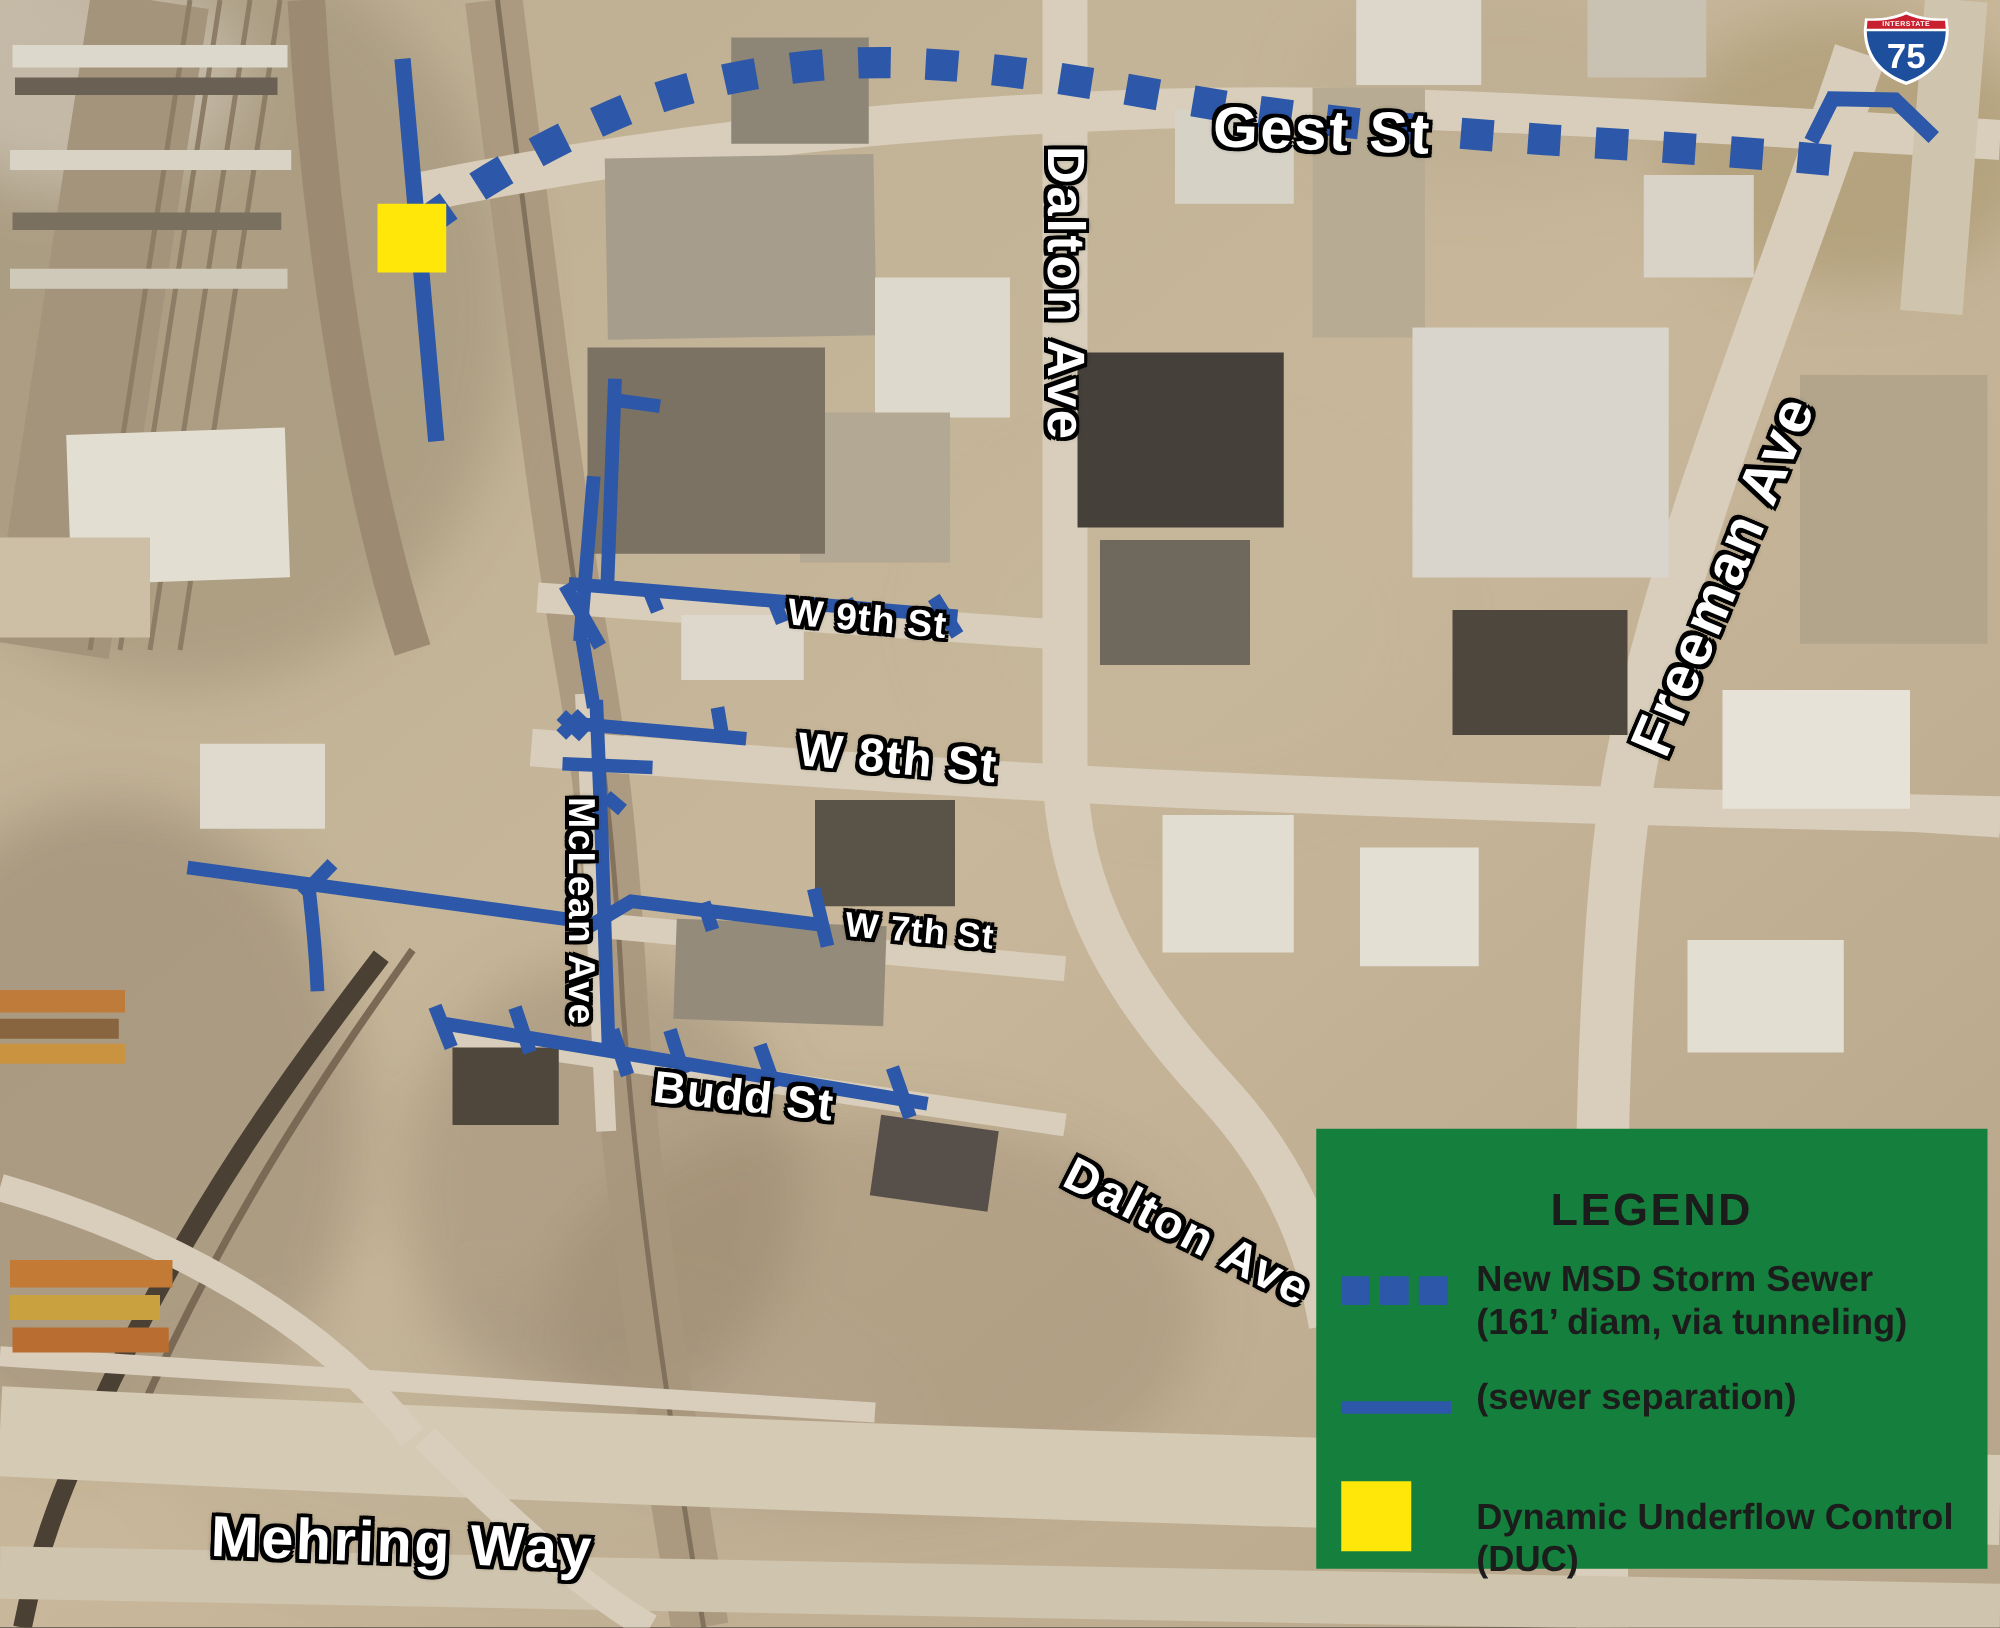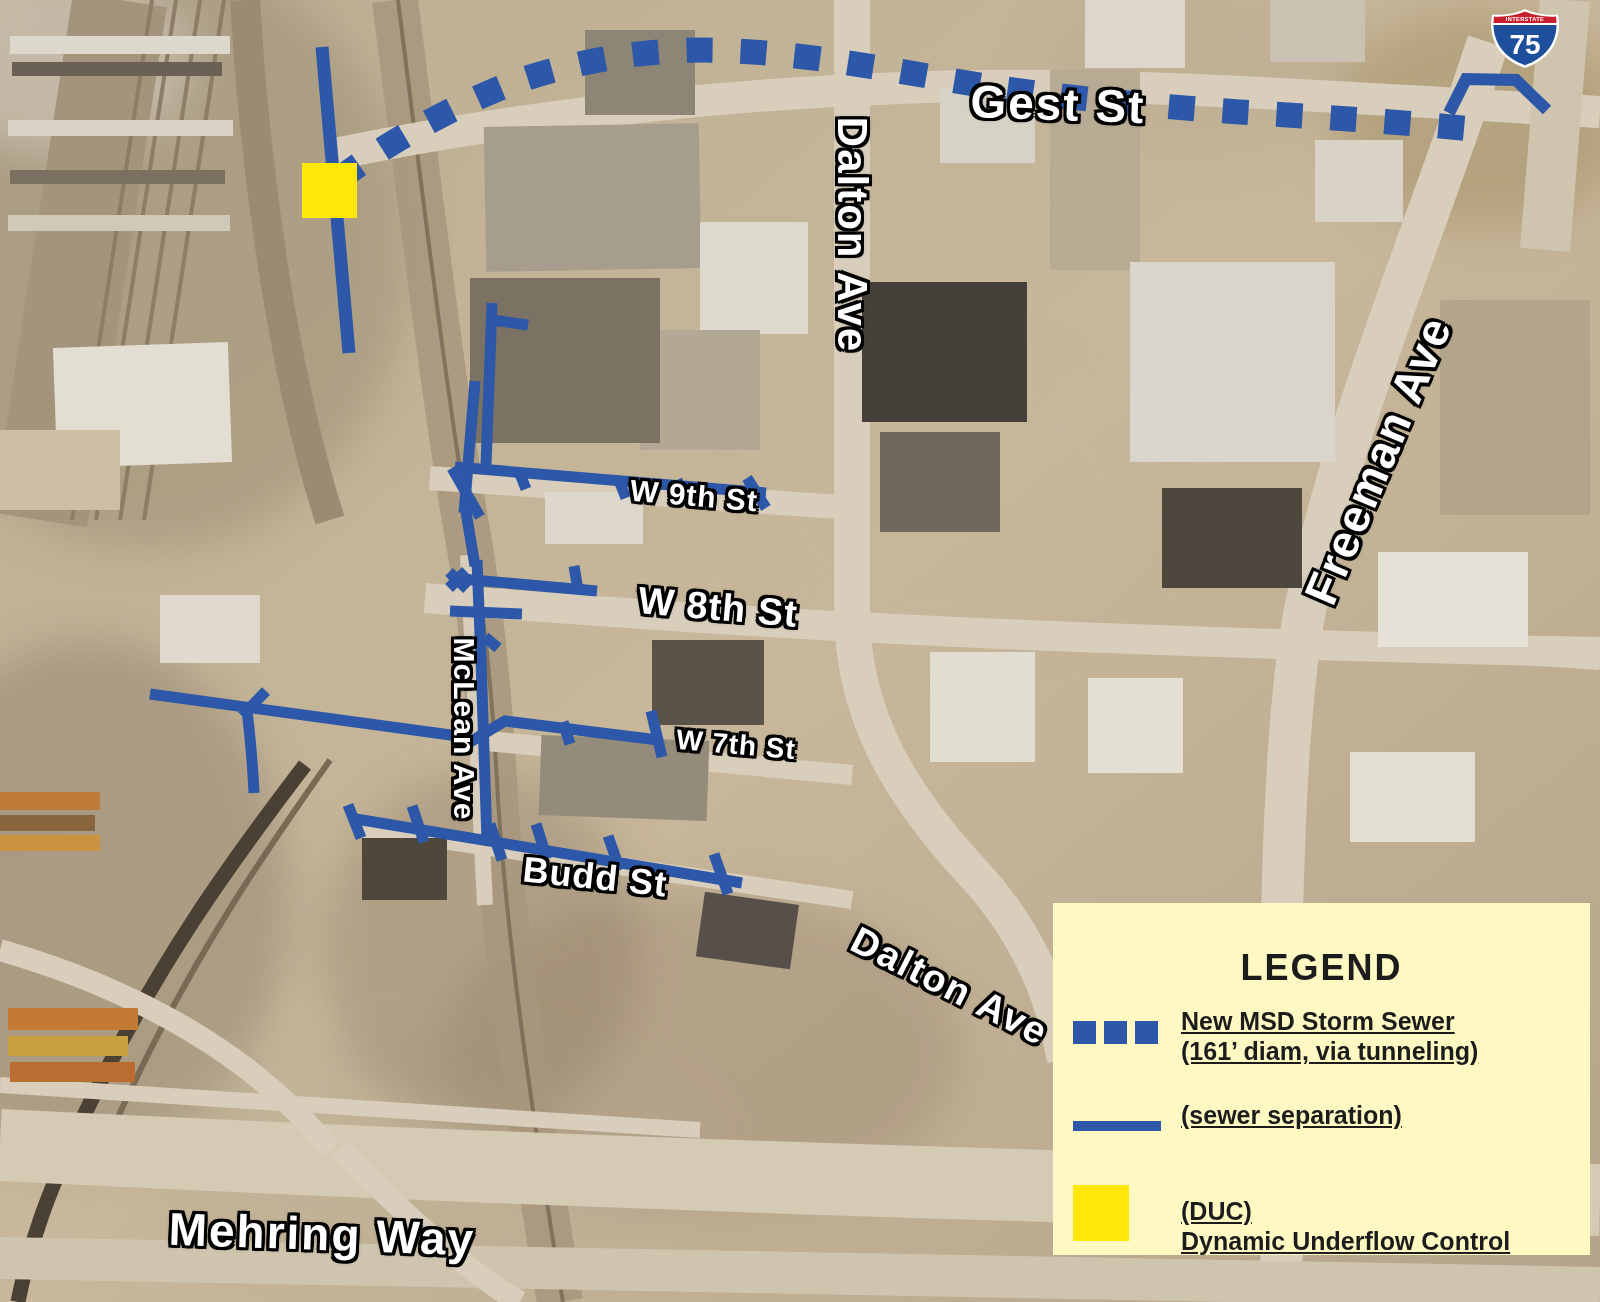--- a/index.html
+++ b/index.html
@@ -23,29 +23,29 @@
       -3px 0 0 #000, 3px 0 0 #000, 0 -3px 0 #000, 0 3px 0 #000, 0 0 5px #000;
   }
   
   .duc-square{
     position:absolute;left:302px;top:163px;width:55px;height:55px;
     background:var(--duc-yellow);
   }
   
   .legend{
     position:absolute;left:1053px;top:903px;width:537px;height:352px;
-    background:#fef9c3;color:var(--legend-text);
+    background:#15803d;color:var(--legend-text);
   }
   .legend-title{
     position:absolute;left:0;top:44px;width:100%;text-align:center;
     font-size:36px;font-weight:bold;letter-spacing:2px;
   }
   .legend-row{position:absolute;left:0;width:100%;}
   .legend-row .txt{
-    position:absolute;left:128px;top:0;font-size:25px;font-weight:bold;line-height:1.18;text-decoration:underline;
+    position:absolute;left:128px;top:0;font-size:29px;font-weight:bold;line-height:1.18;
   }
   .swatch-cell{position:absolute;left:20px;width:96px;display:flex;align-items:center;justify-content:flex-start;}
   .dash-sq{width:23px;height:23px;background:var(--sewer-blue);margin-right:8px;flex:none;}
   .dash-sq:last-child{margin-right:0;}
   .solid-line{width:88px;height:10px;background:var(--sewer-blue);}
   .yellow-sq{width:56px;height:56px;background:var(--duc-yellow);}
   
   .shield{position:absolute;left:1488px;top:8px;width:74px;height:62px;}
 </style>
 </head>
@@ -250,19 +250,19 @@
       <div class="txt">
         <div>(sewer separation)</div>
       </div>
     </div>
 
     <div class="legend-row" style="top:286px;">
       <div class="swatch-cell" style="top:-4px;">
         <span class="yellow-sq"></span>
       </div>
       <div class="txt" style="top:8px;">
+        <div>Dynamic Underflow Control</div>
         <div>(DUC)</div>
-        <div>Dynamic Underflow Control</div>
       </div>
     </div>
   </div>
 
 </div>
 
 </body></html>

